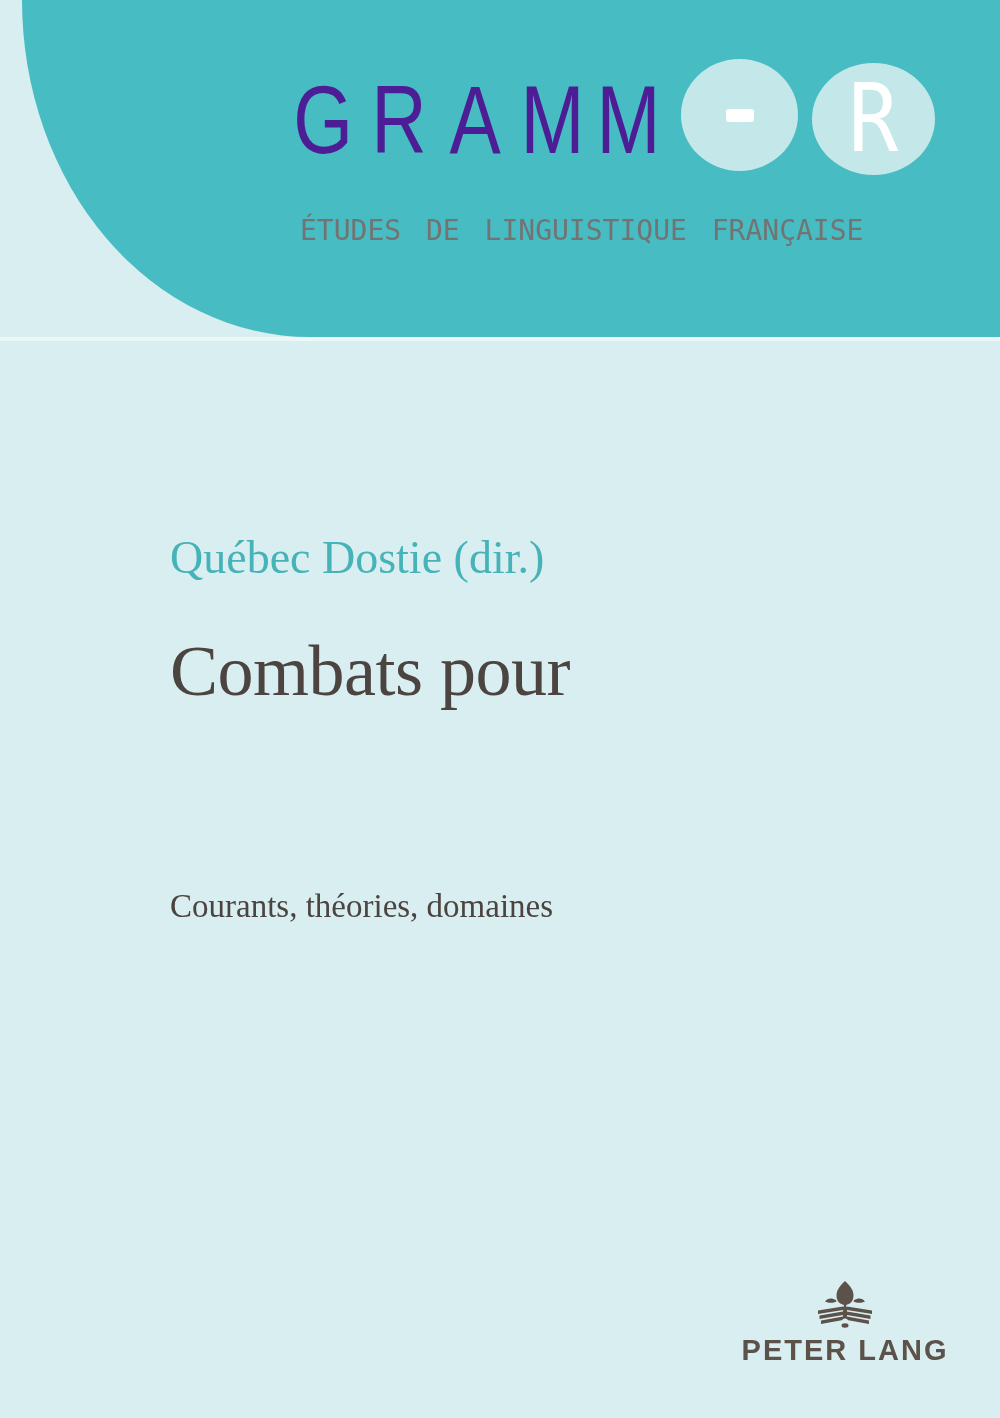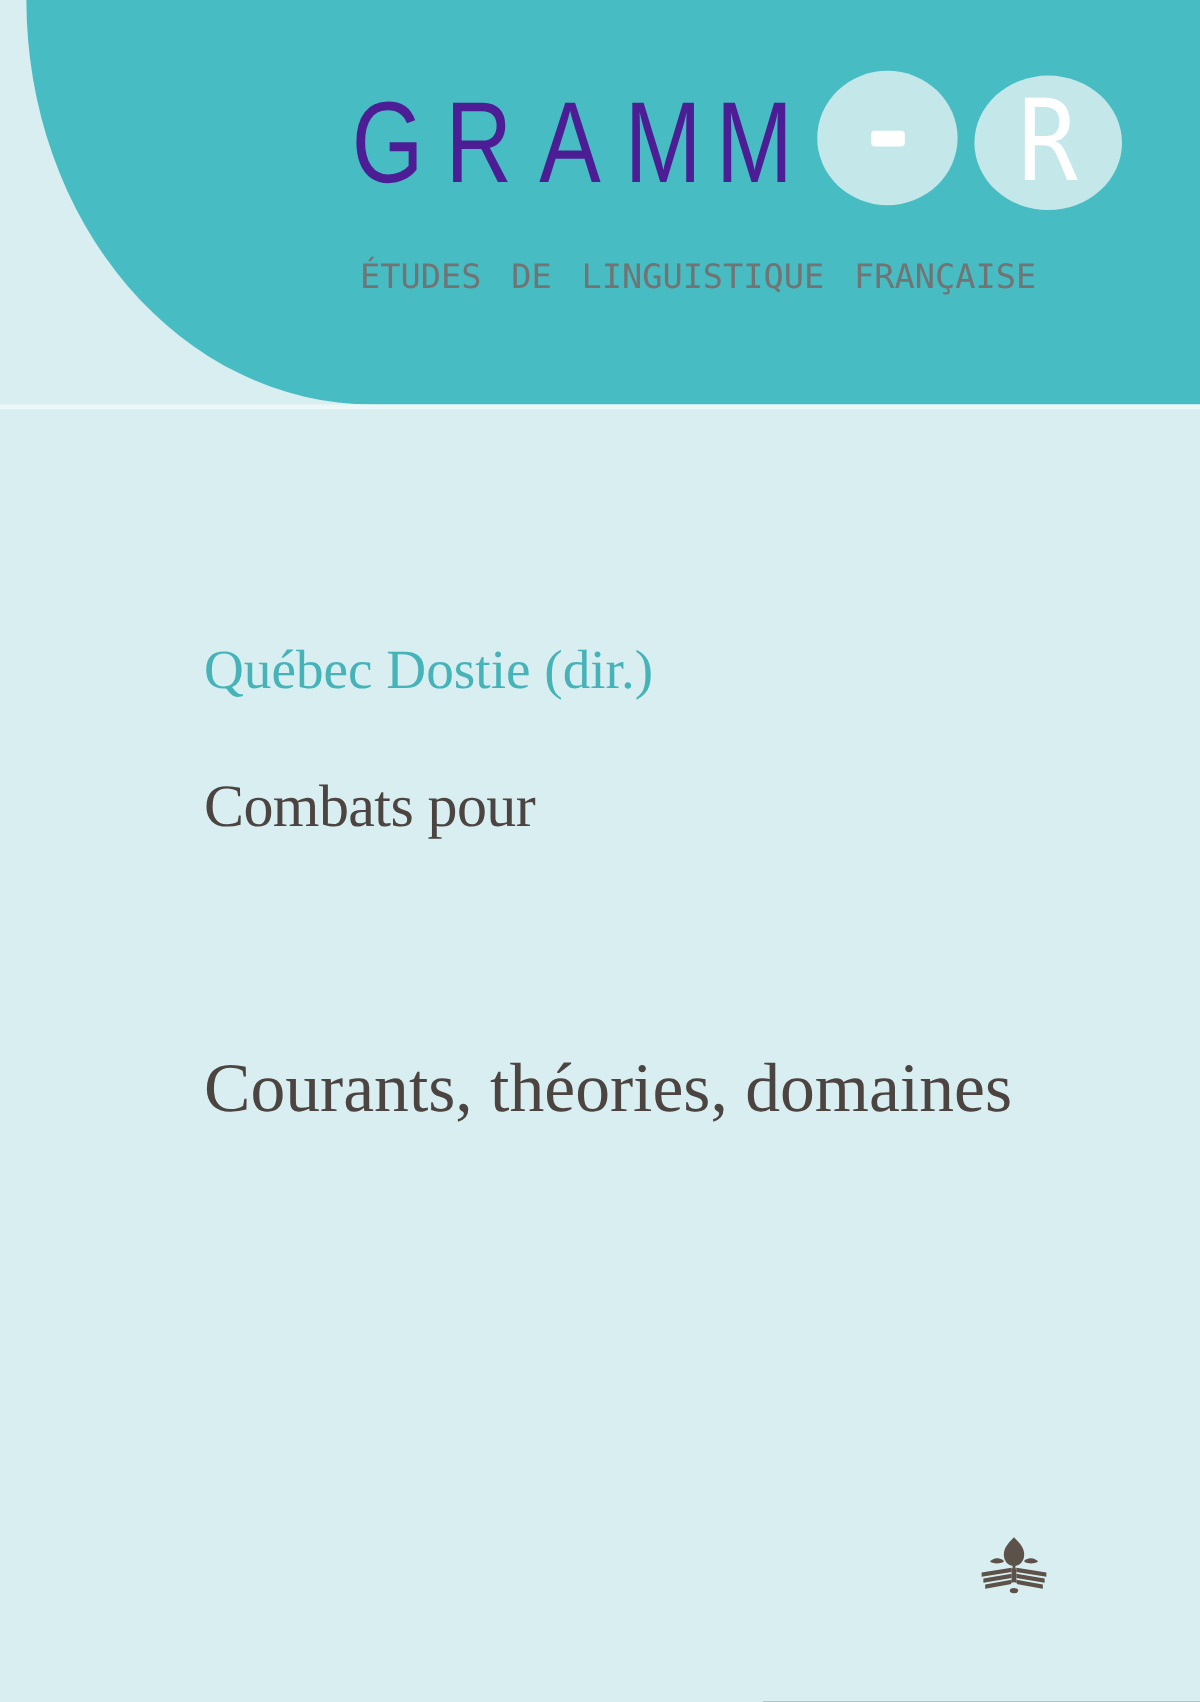--- a/index.html
+++ b/index.html
@@ -86,29 +86,29 @@
     position: absolute;
     left: 170px; top: 535px;
     font-size: 46px;
     line-height: 46px;
     color: #46b3b8;
     white-space: nowrap;
   }
   .book-title {
     position: absolute;
     left: 170px; top: 633px;
-    font-size: 50px;
+    font-size: 72px;
     line-height: 77px;
     letter-spacing: -0.5px;
     color: #4c4440;
   }
   .book-subtitle {
     position: absolute;
     left: 170px; top: 883px;
-    font-size: 58px;
+    font-size: 33px;
     line-height: 47px;
     color: #4c4440;
     white-space: nowrap;
   }
 
   
   .publisher {
     position: absolute;
     left: 733px; top: 1280px;
     width: 224px;
@@ -179,15 +179,16 @@
         <path d="M53.5 35.5 L30 31.5 L30 35 L53.5 39 Z"></path>
         <path d="M52 40.5 L30 36.5 L30 40 L52 44 Z"></path>
 
         <path d="M26 26.5 L28 28 L30 26.5 L30 40 L28 41.5 L26 40 Z"></path>
       </g>
 
       <circle cx="28" cy="41.5" r="3" fill="#d8eef0"></circle>
 
       <ellipse cx="28" cy="45.5" rx="3.5" ry="2.2" fill="#5c5249"></ellipse>
     </svg>
+    <div class="publisher-name">PETER LANG</div>
   </div>
 
 </div>
 
 </body></html>

